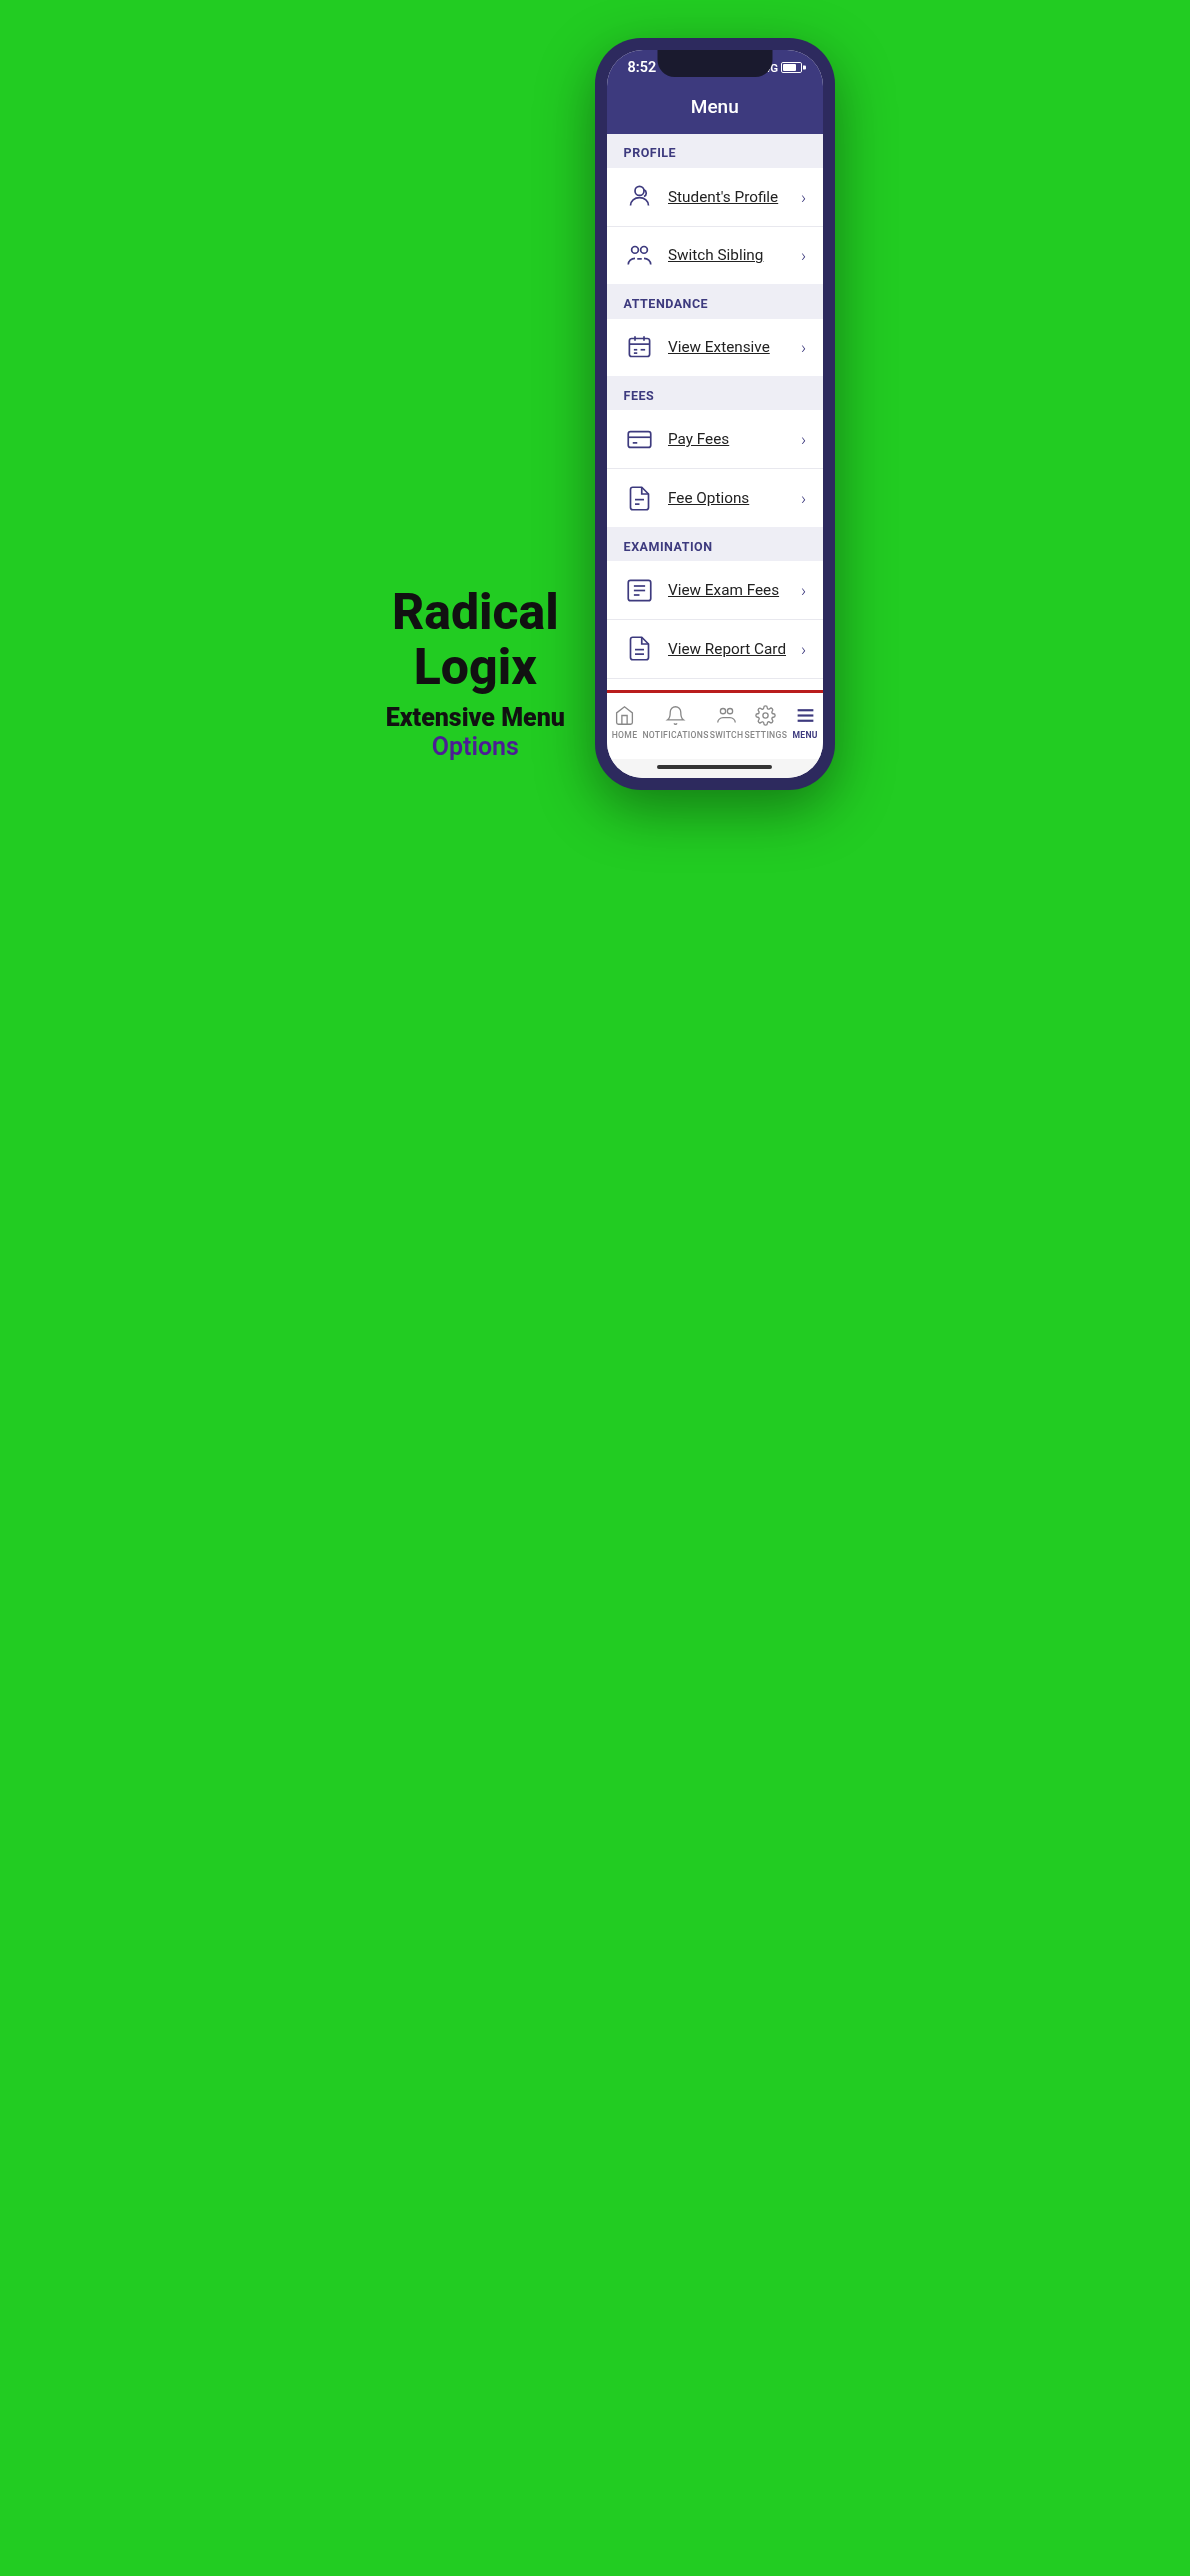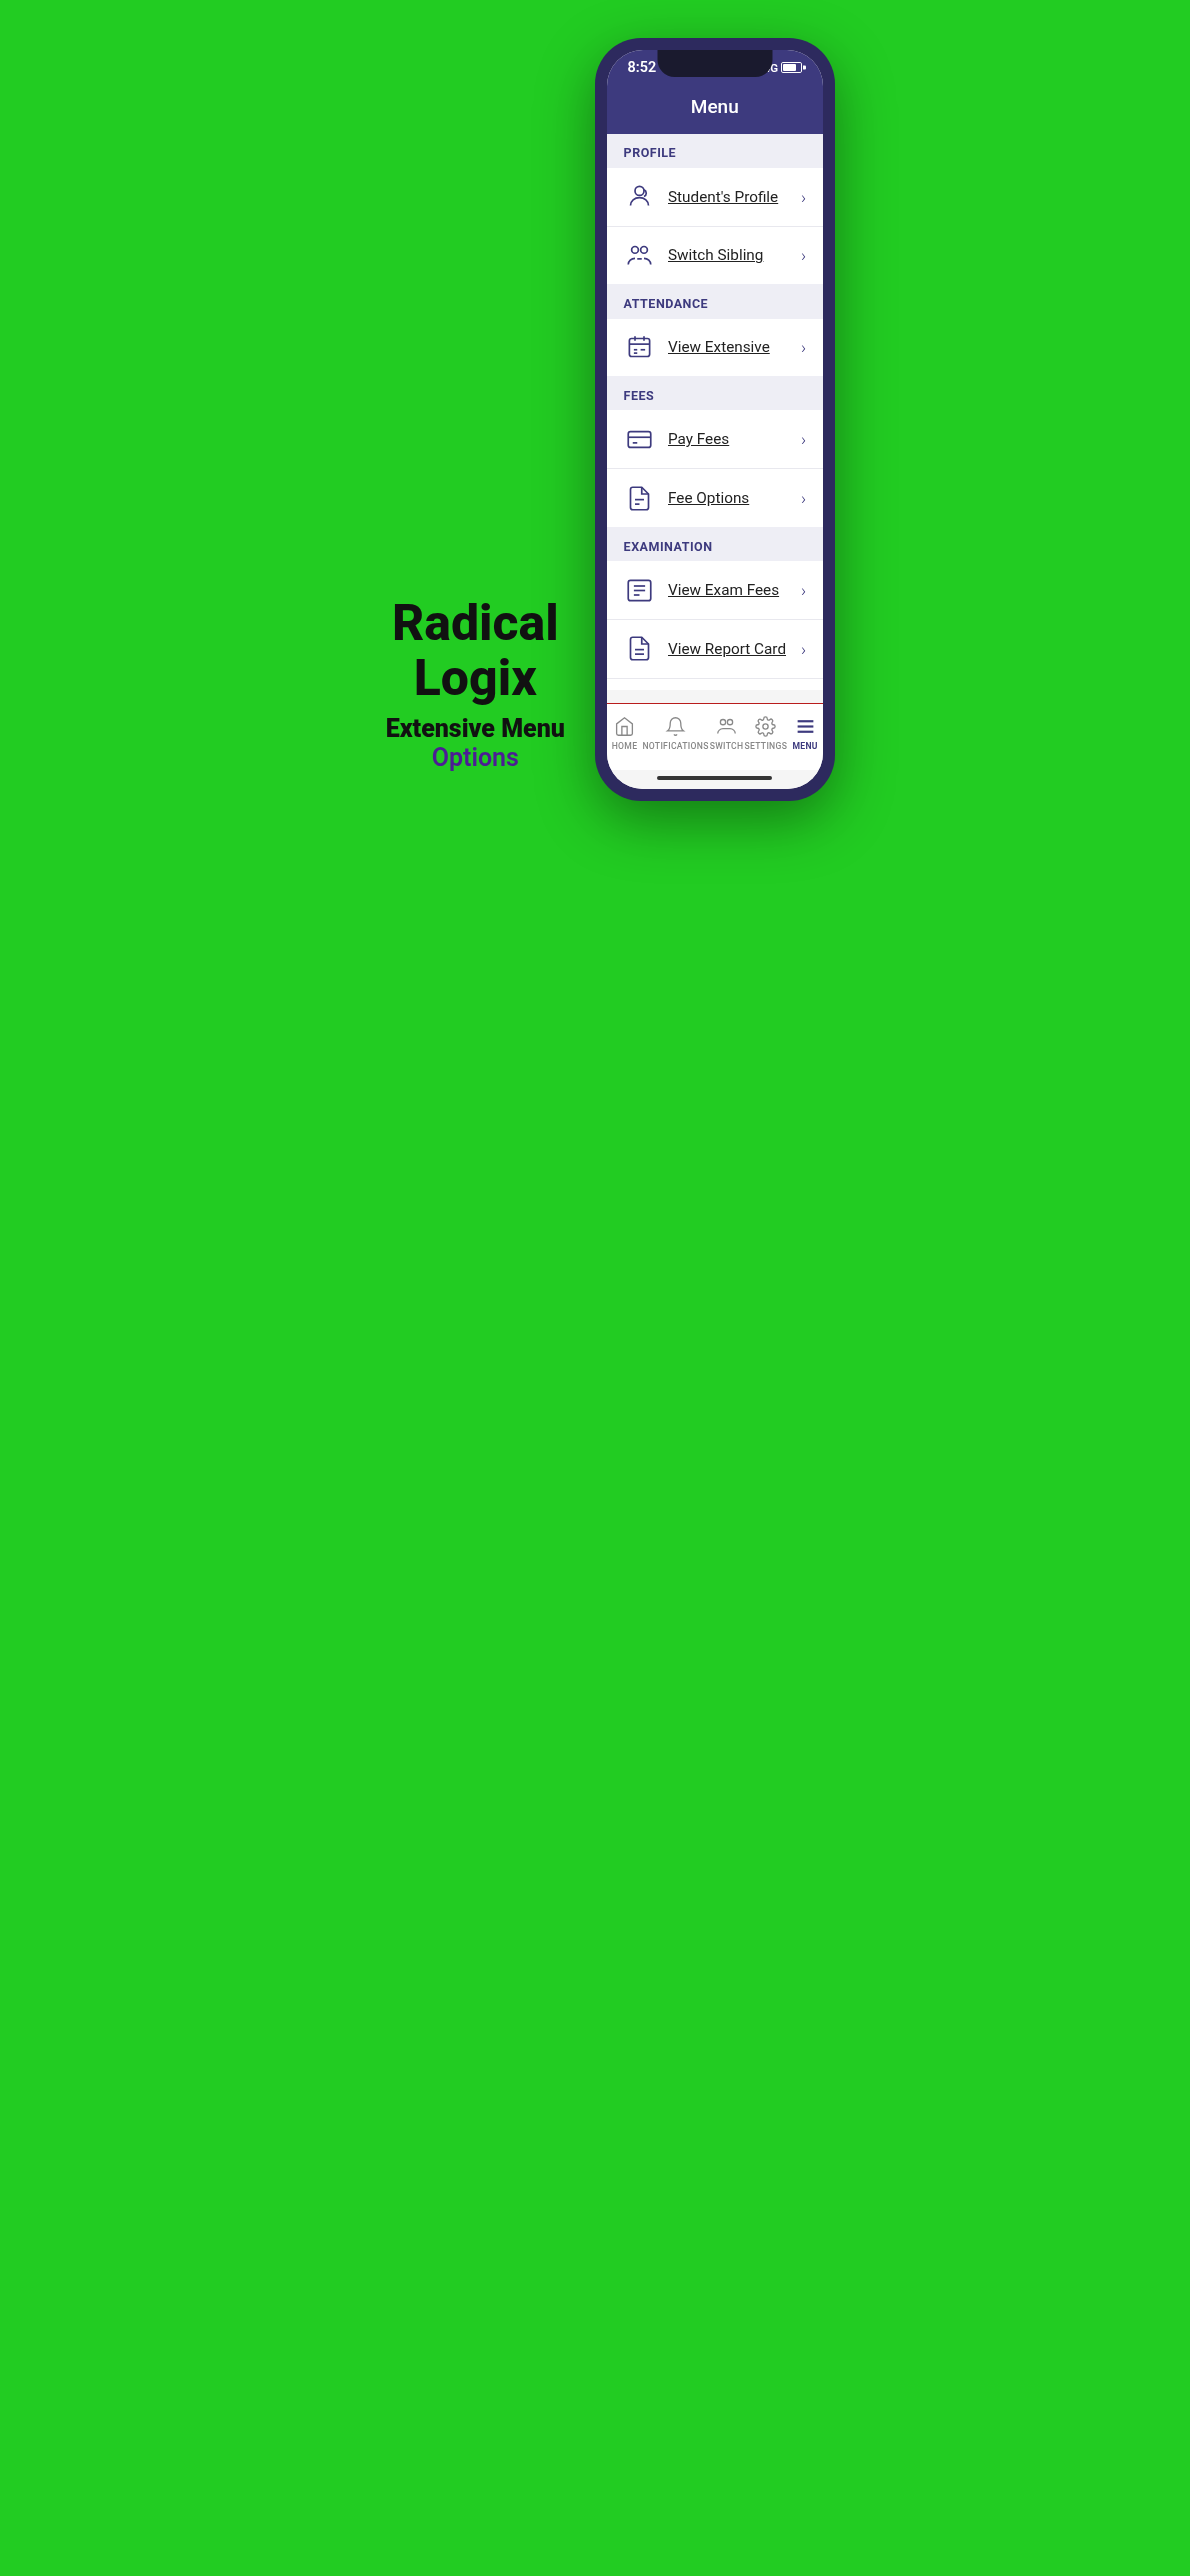--- a/index.html
+++ b/index.html
@@ -242,22 +242,21 @@
       font-weight: 300;
     }
 
     
     .bottom-nav {
       background: white;
       display: flex;
       justify-content: space-around;
       align-items: center;
       padding: 7.7px 0 15.3px;
-      border-top: 1px solid #b91c1c;
-      margin-top: 13px;
+      border-top: 3px solid #b91c1c;
     }
 
     .nav-item {
       display: flex;
       flex-direction: column;
       align-items: center;
       gap: 2.9px;
       cursor: pointer;
       flex: 1;
       padding: 3.8px 0;

